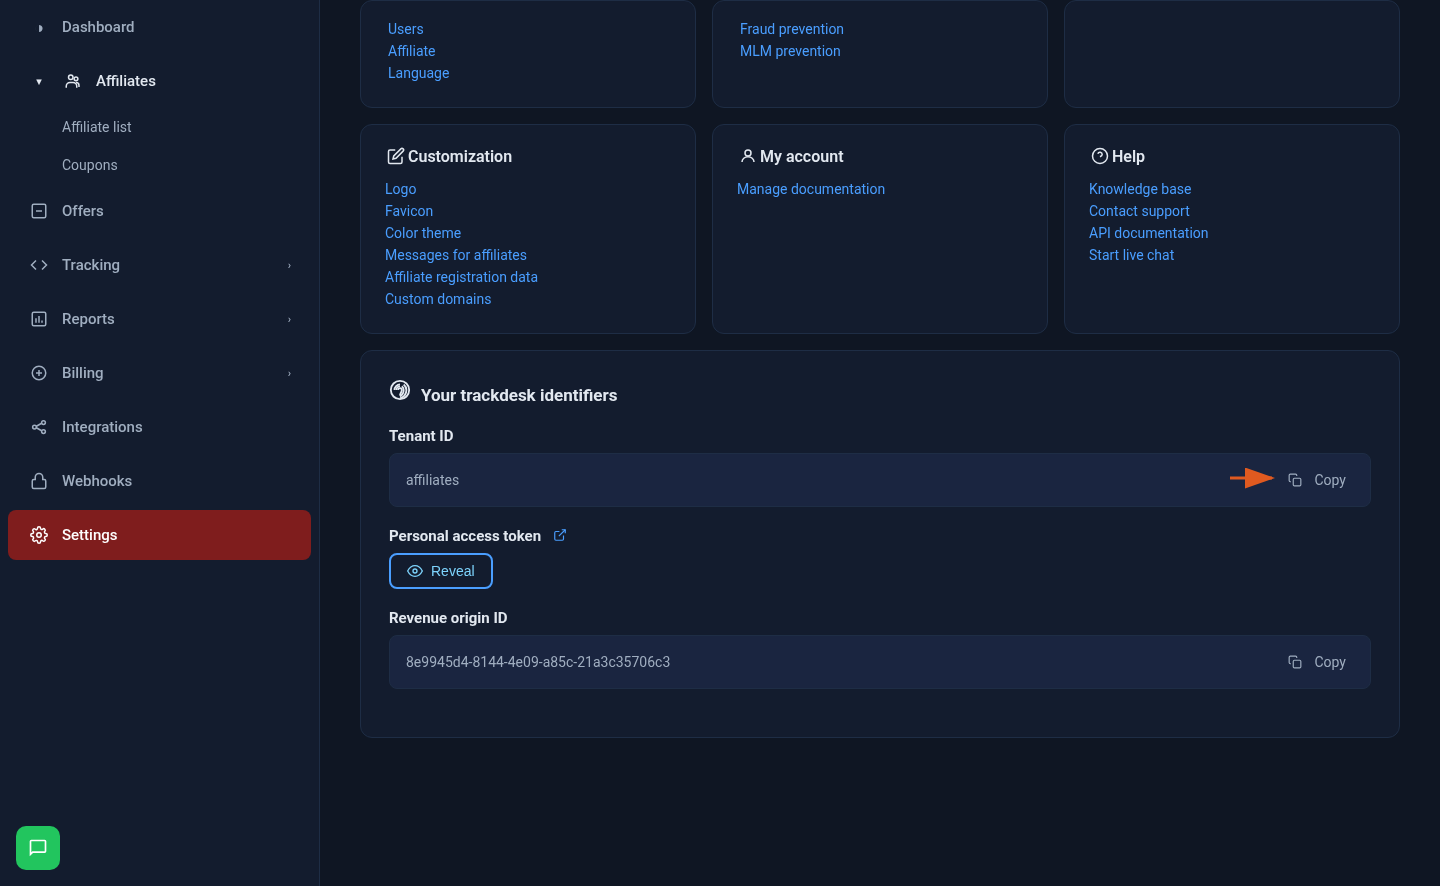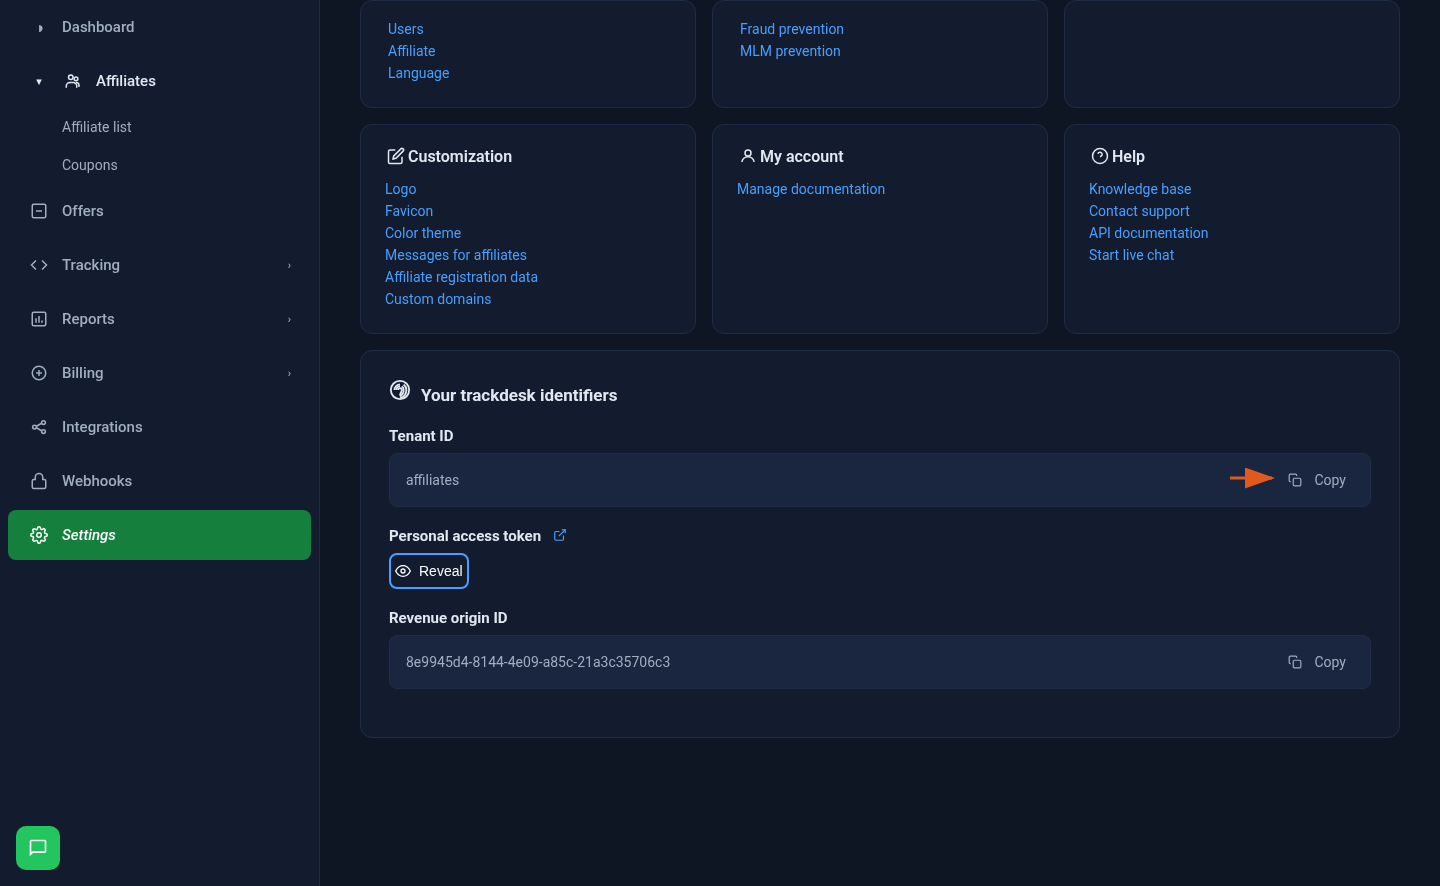--- a/index.html
+++ b/index.html
@@ -29,23 +29,22 @@
       gap: 12px;
       padding: 14px 20px;
       cursor: pointer;
       color: #a0aec0;
       font-size: 15px;
       font-weight: 500;
       border-radius: 8px;
       margin: 2px 8px;
     }
     .sidebar-item.active {
-      background: #15803d;
+      background: #7f1d1d;
       color: #fff;
-      font-style: italic;
     }
     .sidebar-item .icon {
       width: 22px;
       height: 22px;
       display: flex;
       align-items: center;
       justify-content: center;
       font-size: 16px;
       flex-shrink: 0;
     }
@@ -202,24 +201,24 @@
       cursor: pointer;
       padding: 4px 8px;
       border-radius: 6px;
     }
 
     .reveal-btn {
       display: flex;
       align-items: center;
       gap: 8px;
       border: 2px solid #4a9eff;
-      color: #ffffff;
+      color: #7dd3fc;
       background: transparent;
       border-radius: 8px;
-      padding: 8px 4px;
+      padding: 8px 16px;
       font-size: 14px;
       cursor: pointer;
       font-weight: 500;
     }
 
     .personal-token-row {
       display: flex;
       align-items: center;
       gap: 12px;
       margin-bottom: 8px;

